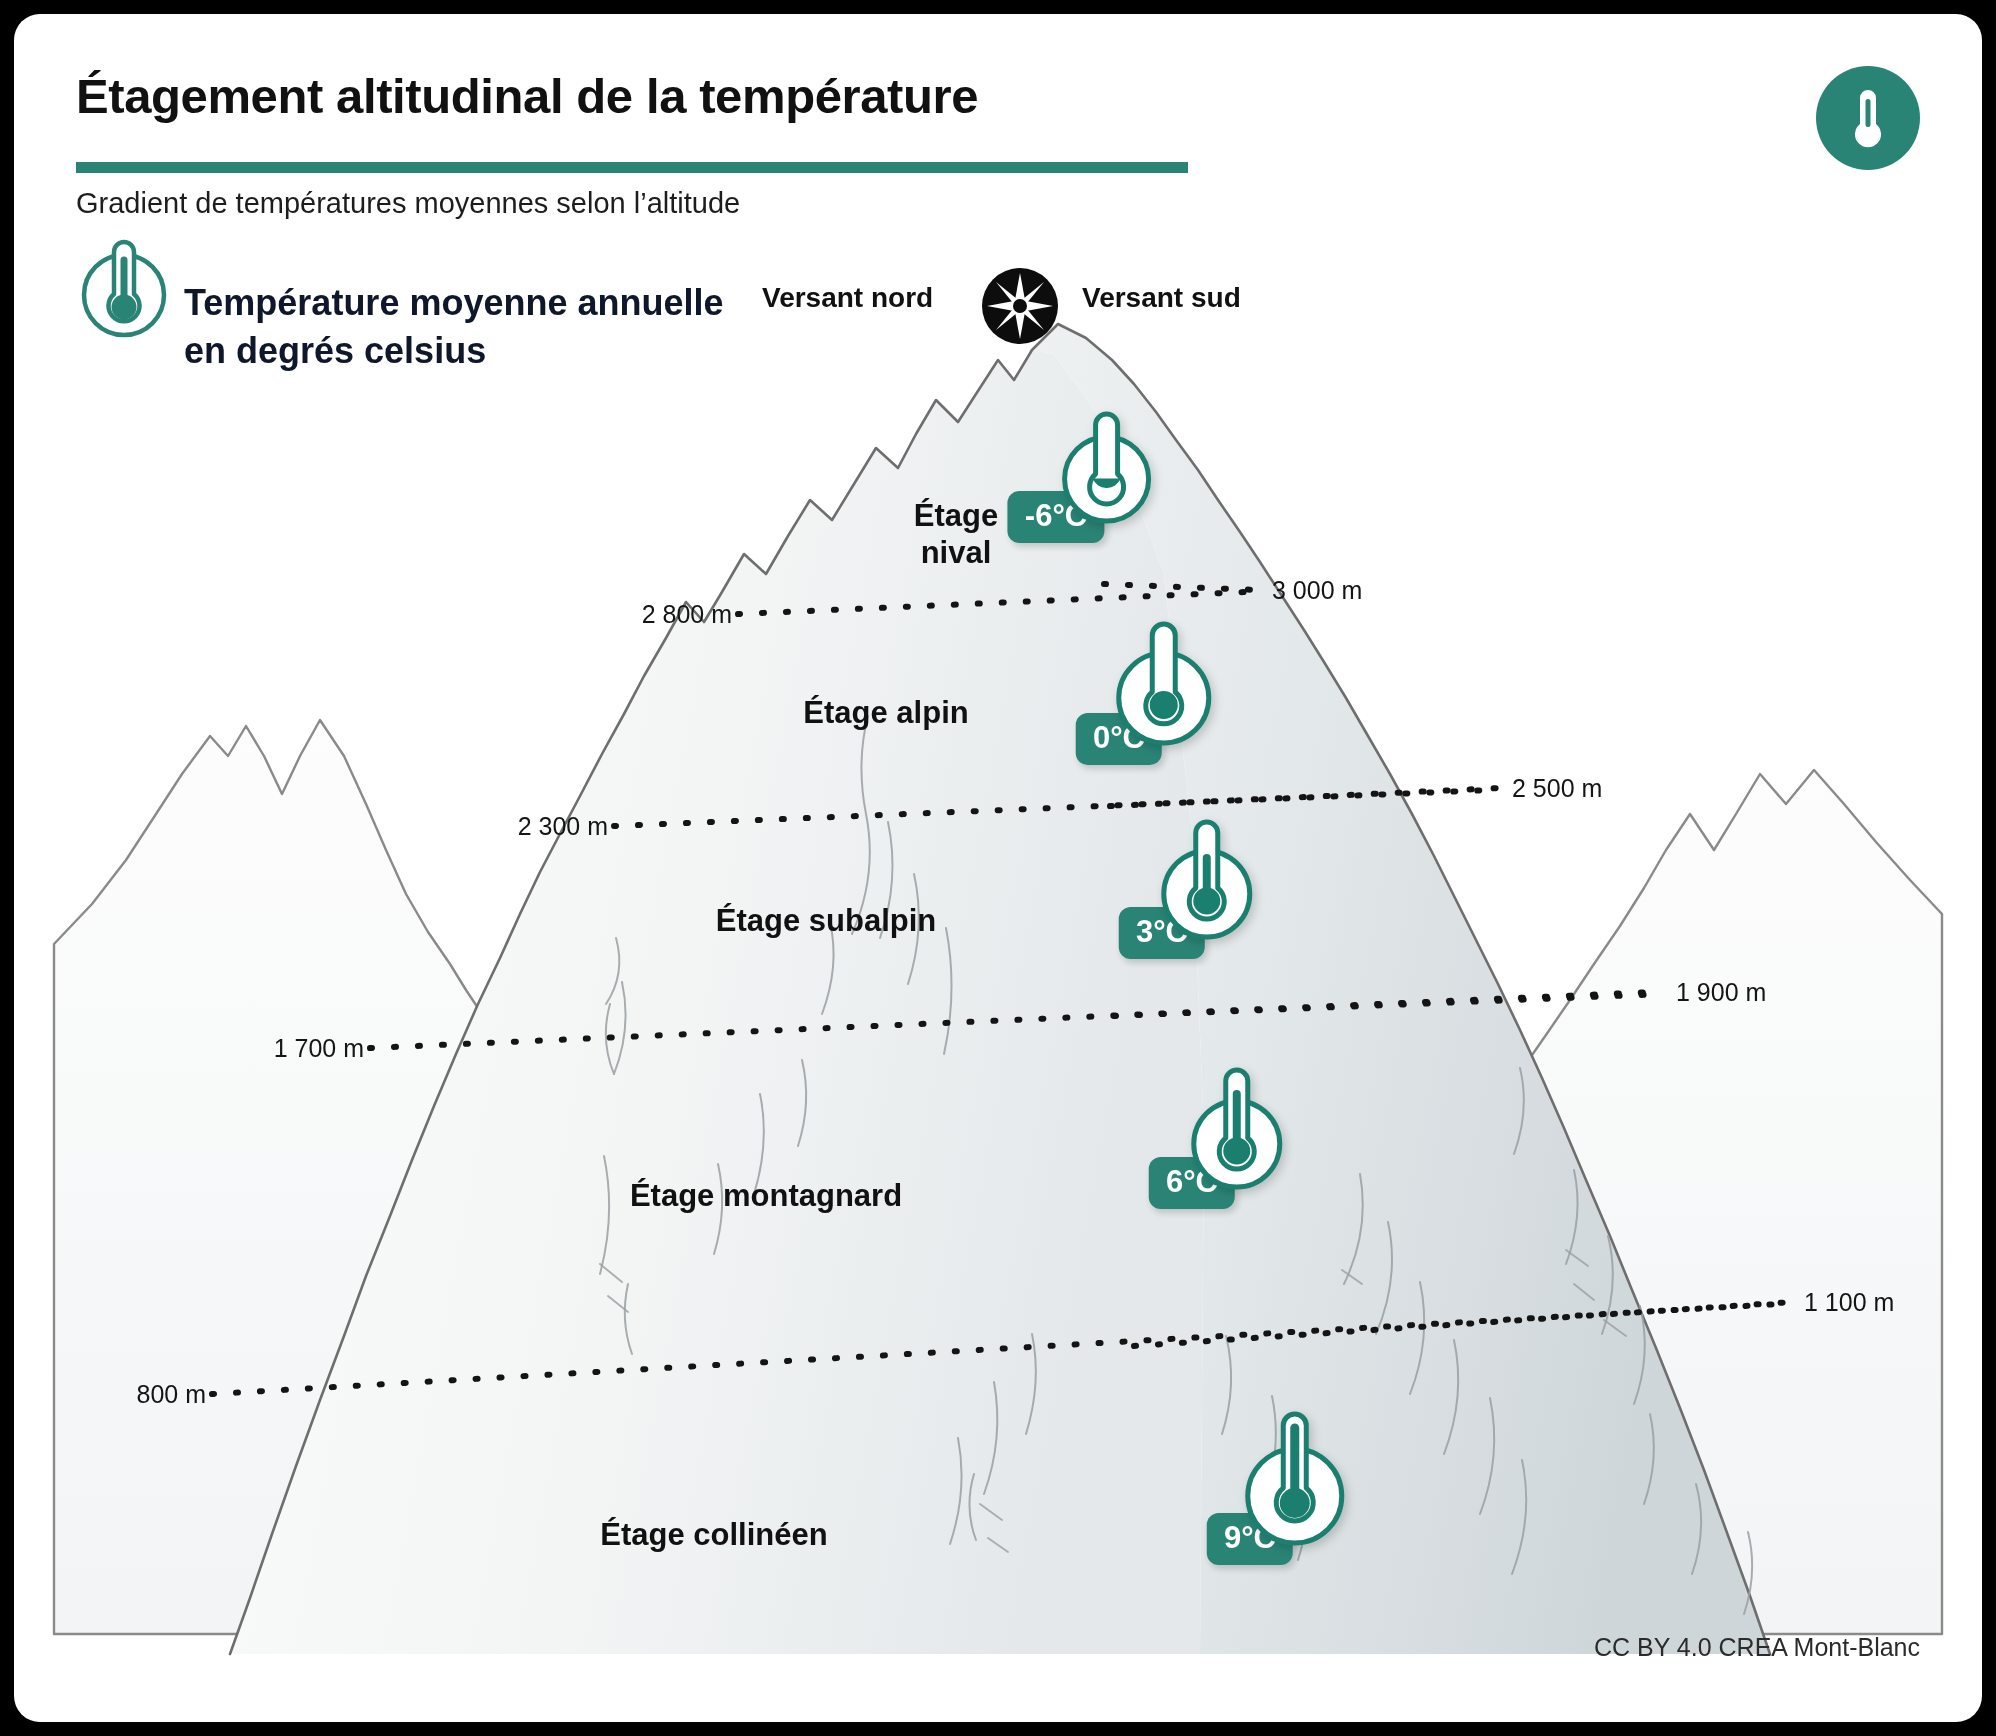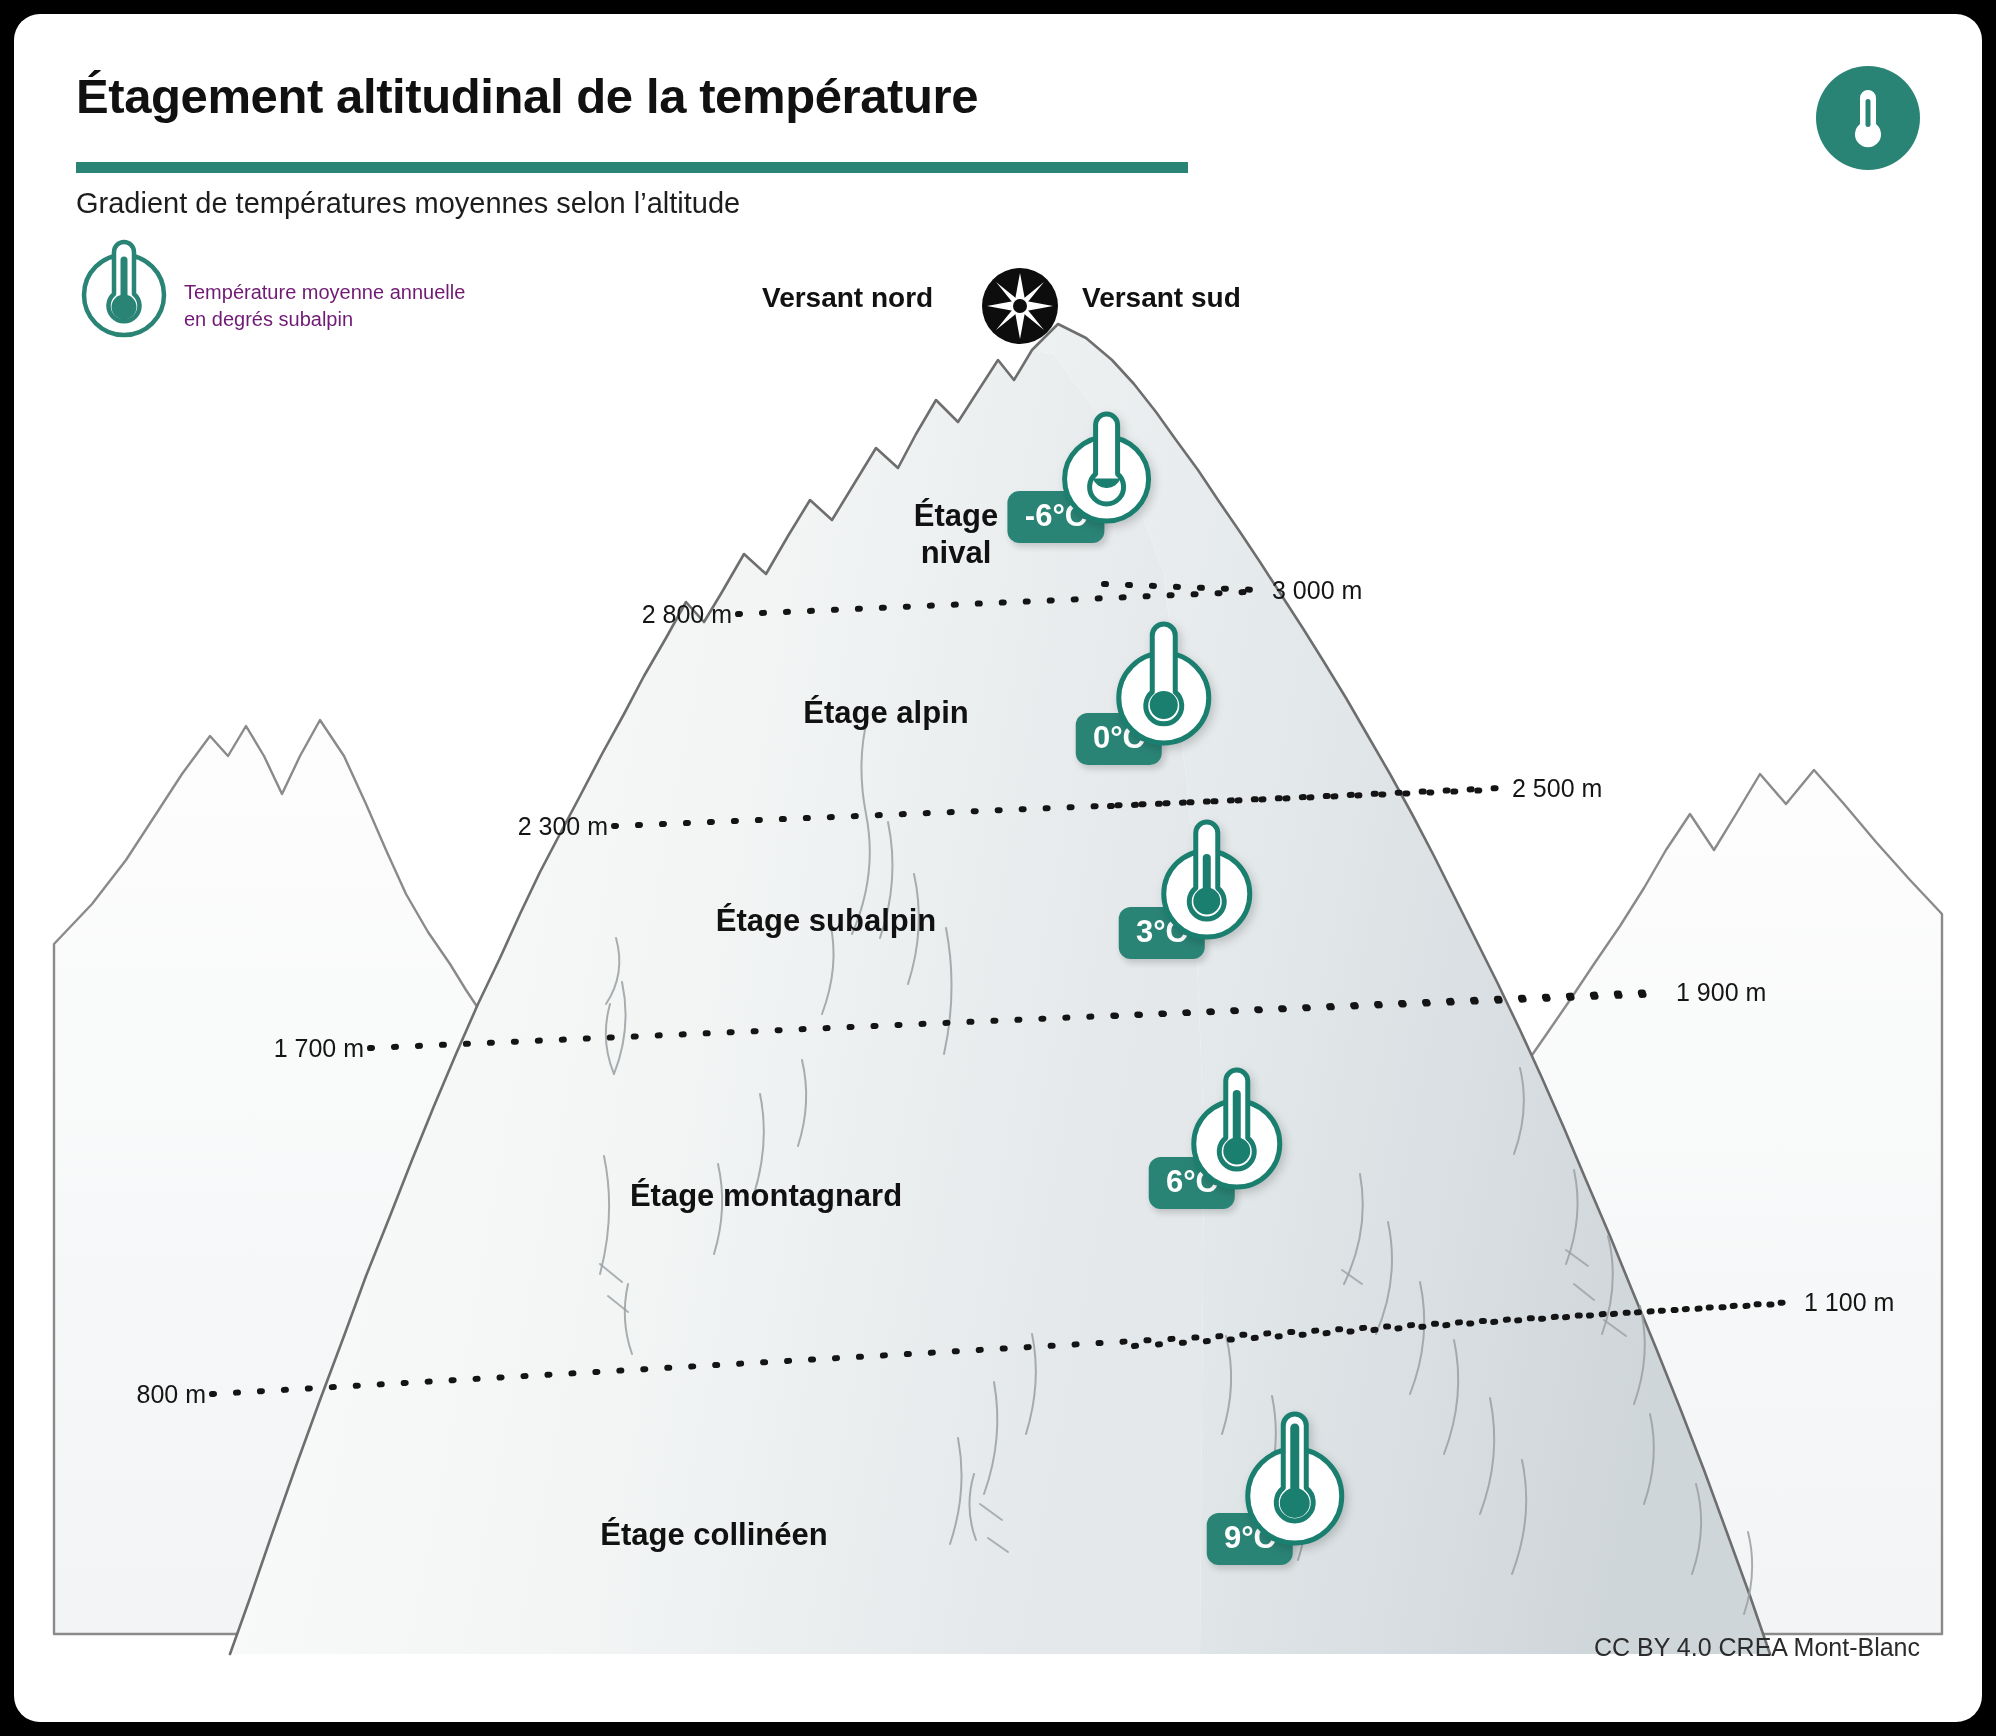--- a/index.html
+++ b/index.html
@@ -38,21 +38,21 @@
     position: absolute; right: 62px; top: 52px;
     width: 104px; height: 104px; border-radius: 50%;
     background: #2A8476;
   }
   #brand-badge svg { position: absolute; left: 30px; top: 20px; }
 
   
   #legend-icon { position: absolute; left: 62px; top: 218px; width: 96px; height: 110px; }
   #legend-text {
     position: absolute; left: 170px; top: 265px;
-    font-size: 20px; color: #701a75; line-height: 1.33;
+    font-size: 36px; color: #0f172a; line-height: 1.33; font-weight: bold;
   }
 
   
   #slope-north {
     position: absolute; left: 748px; top: 268px;
     font-size: 28px; font-weight: bold; color: #111; white-space: nowrap;
   }
   #compass { position: absolute; left: 968px; top: 254px; width: 76px; height: 76px; }
   #slope-south {
     position: absolute; left: 1068px; top: 268px;
@@ -238,21 +238,21 @@
   </div>
 
   <svg id="legend-icon" viewBox="0 0 96 110">
     <circle cx="48" cy="63" r="40" fill="#ffffff" stroke="#2A8476" stroke-width="4.5"></circle>
     <path d="M 48,10 a 10,10 0 0 1 10,10 L 58,62 a 15.5,15.5 0 1 1 -20,0 L 38,20 a 10,10 0 0 1 10,-10 Z" fill="#ffffff" stroke="#2A8476" stroke-width="4.5" stroke-linejoin="round"></path>
     <path d="M 48,28 L 48,64" stroke="#2A8476" stroke-width="7" stroke-linecap="round"></path>
     <circle cx="48" cy="75" r="12.5" fill="#2A8476"></circle>
   </svg>
   <div id="legend-text">
     <span>Température moyenne annuelle</span><br>
-    <span>en degrés subalpin</span>
+    <span>en degrés celsius</span>
   </div>
 
   <div id="slope-north">Versant nord</div>
   <svg id="compass" viewBox="0 0 76 76">
     <circle cx="38" cy="38" r="38" fill="#0d0d0d"></circle>
     <g fill="#ffffff">
       <path d="M 38,5 L 43,32 L 38,38 L 33,32 Z"></path>
       <path d="M 38,71 L 43,44 L 38,38 L 33,44 Z"></path>
       <path d="M 5,38 L 32,43 L 38,38 L 32,33 Z"></path>
       <path d="M 71,38 L 44,43 L 38,38 L 44,33 Z"></path>

